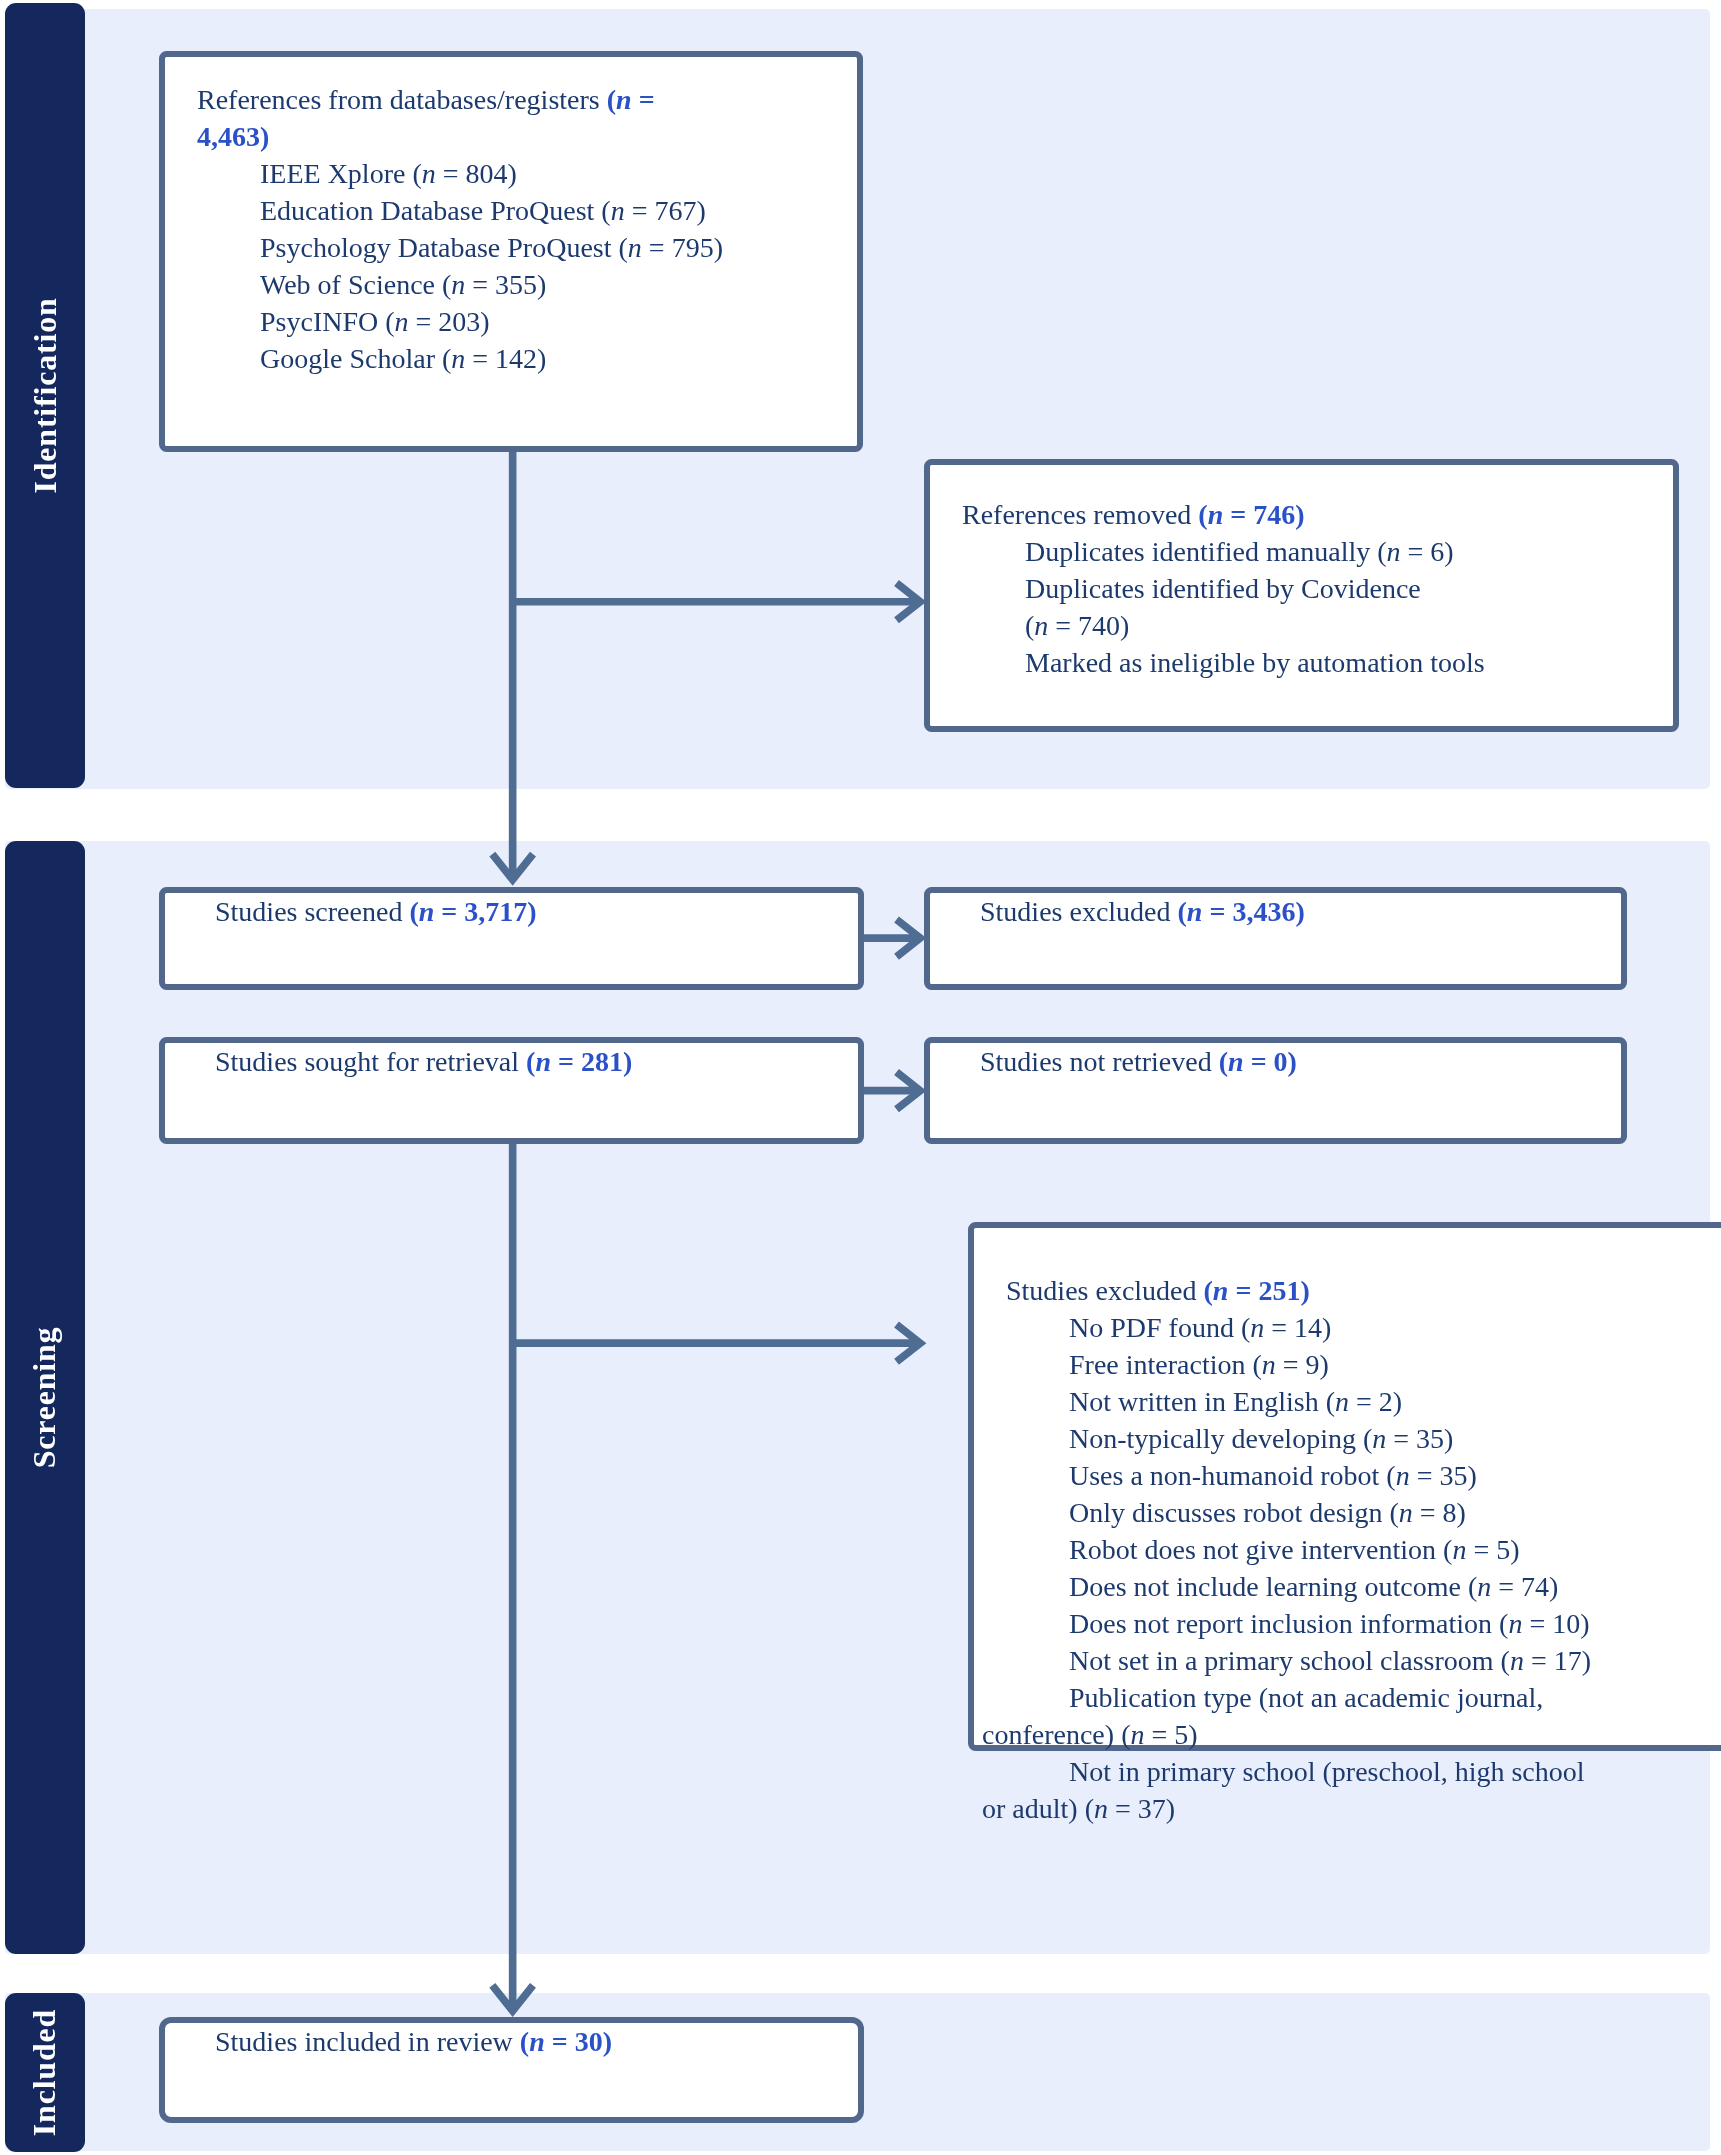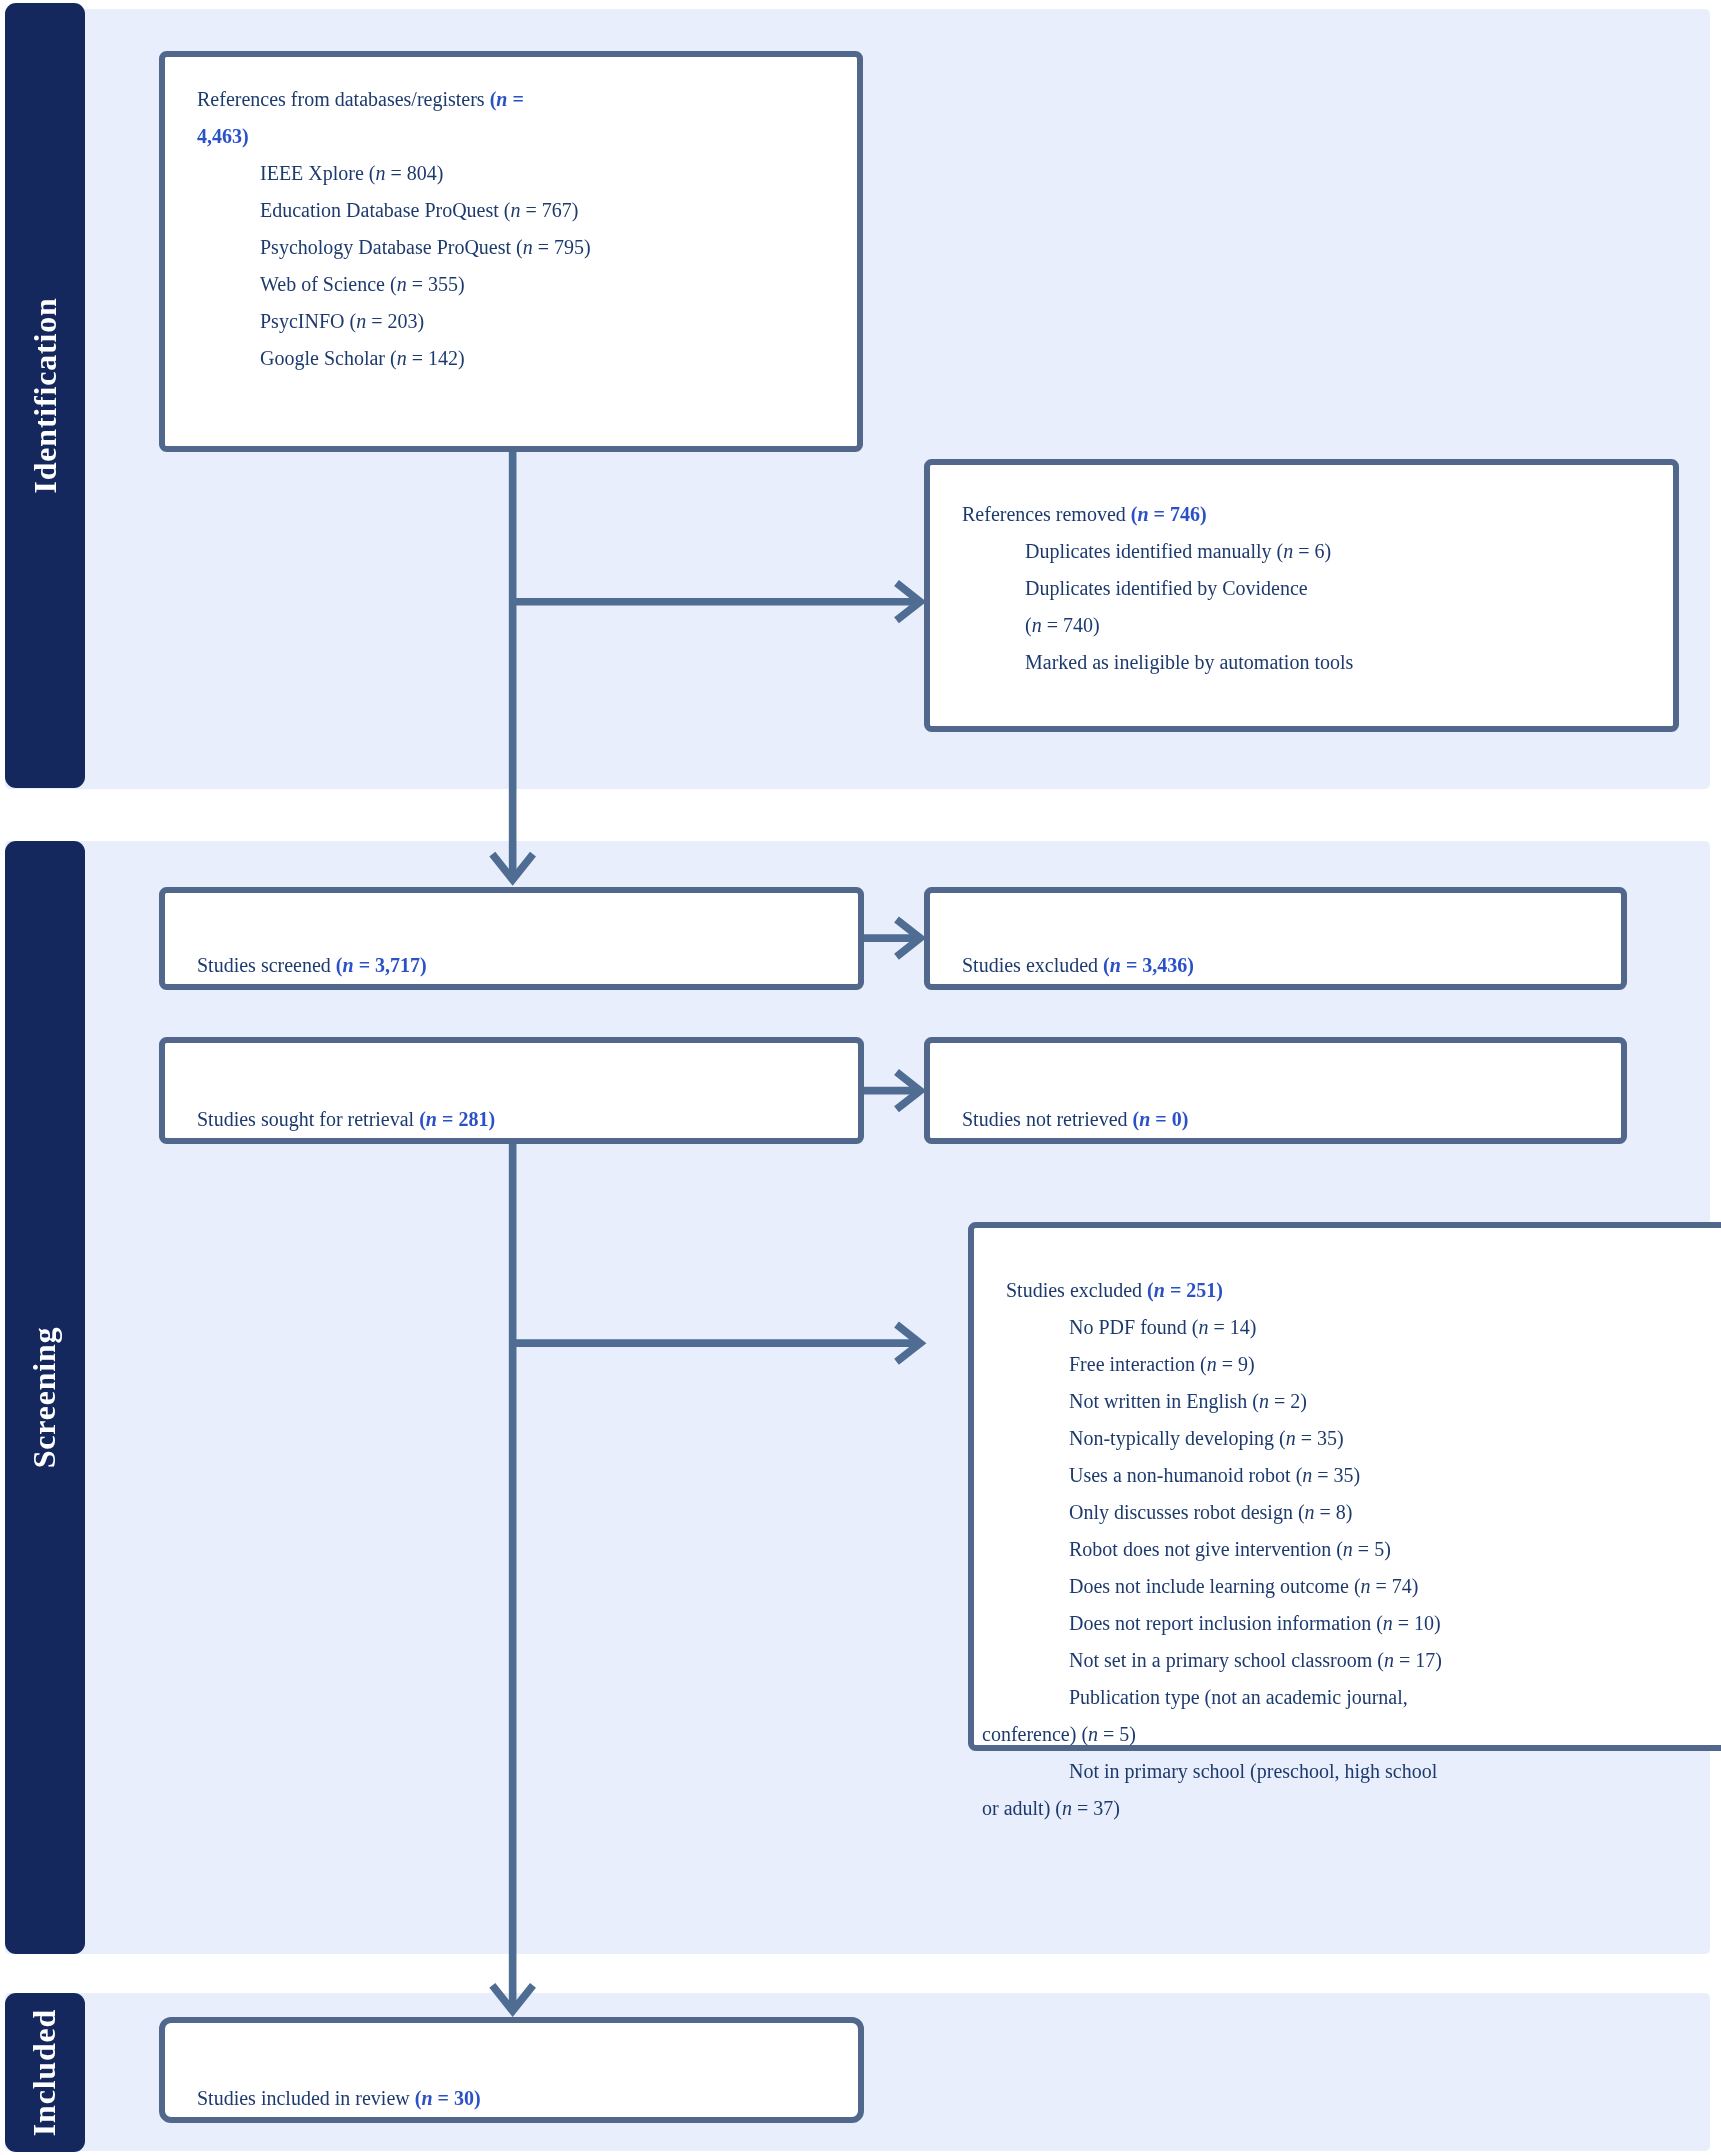--- a/index.html
+++ b/index.html
@@ -41,26 +41,26 @@
   }
   #box-references{left:159px;top:51px;width:704px;height:401px;}
   #box-references-removed{left:924px;top:459px;width:755px;height:273px;}
   #box-studies-screened{left:159px;top:887px;width:705px;height:103px;}
   #box-studies-excluded-screening{left:924px;top:887px;width:703px;height:103px;}
   #box-studies-sought{left:159px;top:1037px;width:705px;height:107px;}
   #box-studies-not-retrieved{left:924px;top:1037px;width:703px;height:107px;}
   #box-studies-excluded-retrieval{left:968px;top:1222px;width:763px;height:529px;}
   #box-studies-included{left:159px;top:2017px;width:705px;height:106px;border-radius:12px;}
   .content{
-    padding:24px 13px 0 32px;font-size:20px;line-height:37px;color:var(--text);
+    padding:24px 13px 0 32px;font-size:28px;line-height:37px;color:var(--text);
     box-sizing:border-box;height:100%;
   }
   #box-references-removed .content{padding-top:30.5px;}
   #box-studies-excluded-retrieval .content{padding-top:44px;}
-  .single .content{display:flex;flex-direction:column;justify-content:flex-end;padding-top:0;}
+  .single .content{display:flex;flex-direction:column;justify-content:flex-start;padding-top:0;margin-left:18px;}
   .line{white-space:pre;}
   .ind-item{margin-left:63px;}
   .ind-cont{margin-left:63px;}
   .ind-cont2{margin-left:-24px;}
   .npart i{font-style:italic;}
   .npart.blue{color:var(--accent-blue);font-weight:bold;}
   
   #arrows{position:absolute;left:0;top:0;width:1721px;height:2155px;pointer-events:none;}
   #arrows line,#arrows polyline{
     stroke:var(--arrow);stroke-width:9;fill:none;stroke-linecap:butt;stroke-linejoin:miter;

